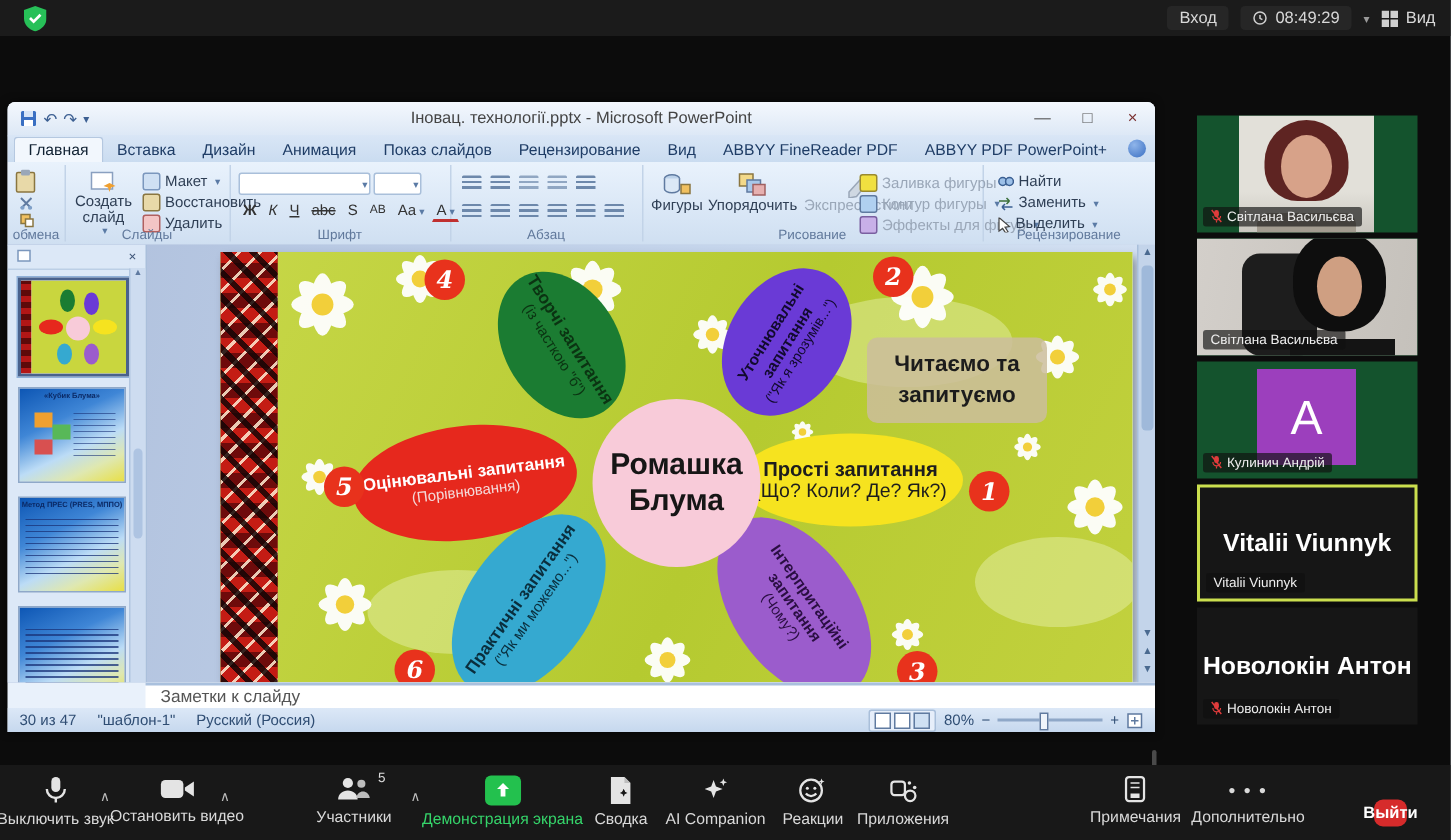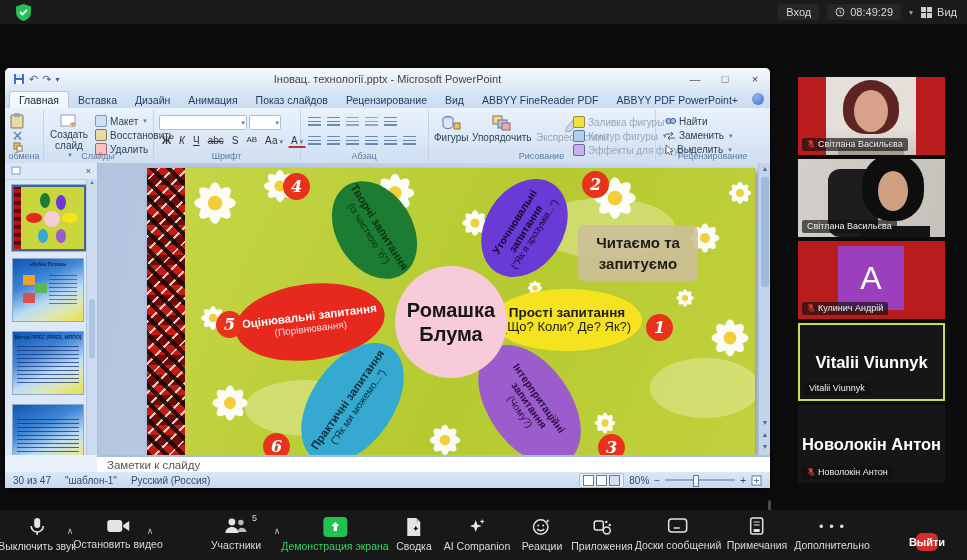--- a/index.html
+++ b/index.html
@@ -74,21 +74,21 @@
   .sc-cluster{position:absolute;left:0;right:0;bottom:2px;}
   
   #notesbar{left:92px;top:387px;width:673px;height:17px;background:#fff;border-top:2px solid #a9c0dd;display:flex;align-items:center;padding-left:10px;box-sizing:border-box;font-size:11.5px;color:#555;}
   #statusbar{left:0;top:404px;width:765px;height:16px;background:linear-gradient(#dce8f7,#c6d8ee);display:flex;align-items:center;font-size:10px;color:#2f4d73;gap:14px;padding:0 8px;box-sizing:border-box;}
   .st-right{margin-left:auto;display:flex;align-items:center;gap:5px;}
   .viewbox{display:flex;gap:2px;background:#e6eefa;border:1px solid #a9bfda;border-radius:2px;padding:1px 3px;}
   .vic{width:9px;height:9px;border:1px solid #5f7aa0;background:#fff;}
   .zslider{width:70px;height:2px;background:#8fa8c8;position:relative;}
   .zknob{position:absolute;left:40%;top:-4px;width:4px;height:10px;background:#eef4fb;border:1px solid #5f7aa0;}
   
-  .tile{position:absolute;left:798px;width:147px;height:78px;background:#b91c1c;overflow:hidden;}
+  .tile{position:absolute;left:798px;width:147px;height:78px;background:#14532d;overflow:hidden;}
   .tile.darkname{background:#161616;display:flex;align-items:center;justify-content:center;}
   .bigname{color:#fff;font-weight:bold;font-size:16.5px;}
   .plabel{position:absolute;left:4px;bottom:4px;display:flex;align-items:center;gap:3px;background:rgba(15,15,15,.65);padding:1px 5px 2px;font-size:9px;color:#efefef;border-radius:2px;white-space:nowrap;}
   .photo1{position:absolute;left:28px;top:0;width:90px;height:78px;background:linear-gradient(#e2e0d9 65%,#c9c6bf);}
   .hair1{position:absolute;left:17px;top:3px;width:56px;height:54px;background:#5e2422;border-radius:28px 28px 22px 22px;}
   .face1{position:absolute;left:28px;top:13px;width:34px;height:42px;background:#d7a289;border-radius:50%;}
   .body1{position:absolute;left:12px;bottom:0;width:66px;height:13px;background:#a39c90;border-radius:8px 8px 0 0;}
   .photo2{position:absolute;left:0;top:0;width:147px;height:78px;background:linear-gradient(100deg,#d3cfca,#c5c1bb);}
   .chair2{position:absolute;left:30px;top:10px;width:50px;height:68px;background:#1d1d1d;border-radius:12px;}
   .hair2{position:absolute;left:64px;top:-4px;width:62px;height:66px;background:#0e0e0e;border-radius:45%;}
@@ -613,27 +613,20 @@
   <div class="titem" style="left:602px">
     <svg width="20" height="20" viewBox="0 0 20 20">
       <rect x="2" y="4" width="9" height="9" rx="2" fill="none" stroke="#e4e4e4" stroke-width="1.5"></rect>
       <circle cx="14.5" cy="13.5" r="3.5" fill="none" stroke="#e4e4e4" stroke-width="1.5"></circle>
       <circle cx="14" cy="5" r="1.2" fill="#e4e4e4"></circle>
         <circle cx="17.5" cy="8" r="1.2" fill="#e4e4e4"></circle>
     </svg>
     <span>Приложения</span>
   </div>
 
-  <div class="titem" style="left:678px">
-    <svg width="22" height="19" viewBox="0 0 22 19">
-      <rect x="2" y="2" width="18" height="13" rx="3" fill="none" stroke="#e4e4e4" stroke-width="1.5"></rect>
-      <line x1="7" y1="11" x2="13" y2="11" stroke="#e4e4e4" stroke-width="1.5"></line>
-    </svg>
-    <span>Доски сообщений</span>
-  </div>
 
   <div class="titem" style="left:757px">
     <svg width="16" height="19" viewBox="0 0 16 19">
       <rect x="2" y="1" width="12" height="16" rx="2" fill="none" stroke="#e4e4e4" stroke-width="1.5"></rect>
       <line x1="5" y1="5" x2="11" y2="5" stroke="#e4e4e4"></line>
         <line x1="5" y1="8" x2="11" y2="8" stroke="#e4e4e4"></line>
       <rect x="5" y="12" width="6" height="3" fill="#e4e4e4"></rect>
     </svg>
     <span>Примечания</span>
   </div>

